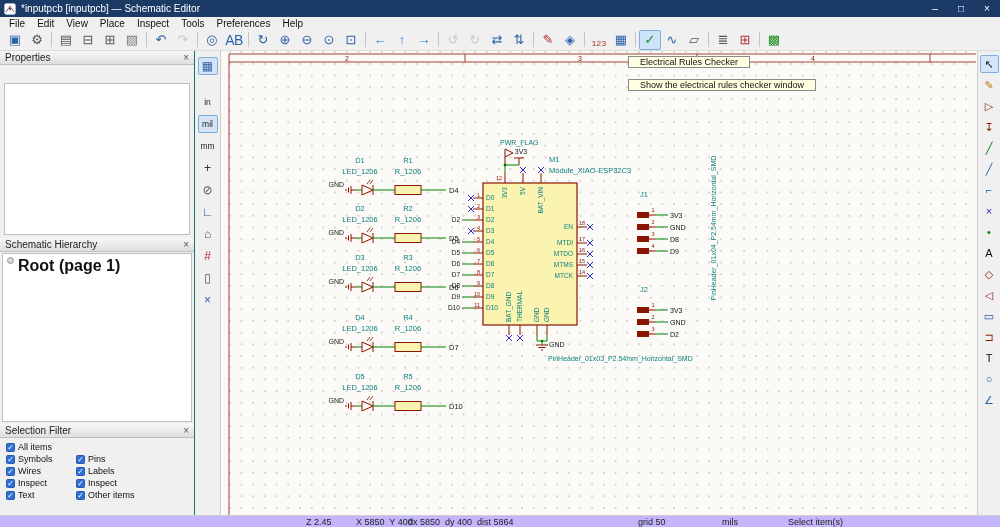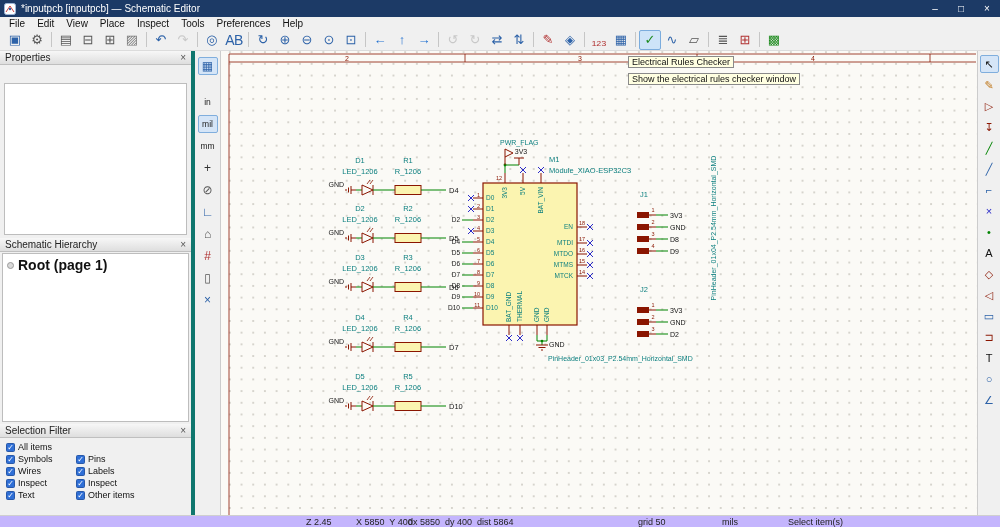--- a/index.html
+++ b/index.html
@@ -19,31 +19,31 @@
   
   .toolbar{position:absolute;top:29px;left:0;width:100%;height:22px;display:flex;align-items:center;background:#f0f0f0;padding-left:4px;border-bottom:1px solid #dcdcdc}
   .tb-btn{width:22px;height:20px;display:flex;align-items:center;justify-content:center;border:1px solid transparent;border-radius:2px;flex:0 0 auto}
   .tb-btn .g{font-size:13px;line-height:1}
   .tb-btn .g.multi{font-size:14px;letter-spacing:-.5px}
   .tb-btn.disabled{opacity:.45}
   .tb-btn.active{background:#cde3f8;border-color:#7bacdd}
   .tb-sep{width:1px;height:15px;background:#c6c6c6;margin:0 3px;flex:0 0 auto}
 
   
-  .left-panels{position:absolute;left:0;top:51px;width:195px;height:464px;background:#f0f0f0;border-right:4px solid #0f766e}
+  .left-panels{position:absolute;left:0;top:51px;width:195px;height:464px;background:#f0f0f0;border-right:1px solid #0f766e}
   .panel{position:absolute;left:0;width:100%}
   .panel-properties{top:0;height:187px}
   .panel-hierarchy{top:187px;height:186px}
   .panel-filter{top:373px;height:91px}
   .panel-header{height:14px;display:flex;align-items:center;justify-content:space-between;padding:0 5px;background:linear-gradient(#f7f7f7,#dedede);border-bottom:1px solid #bfbfbf;font-size:10px;color:#222}
   .panel-close{font-size:10px;color:#555}
   .prop-empty{font-size:10px;padding:4px 5px 2px}
   .prop-box{position:absolute;left:4px;right:4px;top:32px;bottom:3px;background:#fff;border:1px solid #bdbdbd}
   .hier-box{position:absolute;left:2px;right:2px;top:15px;bottom:2px;background:#fff;border:1px solid #bdbdbd;padding:2px}
-  .hier-item{display:flex;align-items:center;gap:4px;font-size:14px;font-weight:bold;padding:1px 2px}
+  .hier-item{display:flex;align-items:flex-start;gap:4px;font-size:16px;font-weight:bold;padding:1px 2px}
   .hier-dot{width:7px;height:7px;border-radius:50%;background:#d8d8d8;border:1px solid #9a9a9a}
   .filter-grid{display:grid;grid-template-columns:66px auto;padding:4px 6px;row-gap:2px;column-gap:4px}
   .filter-item{display:flex;align-items:center;gap:3px;font-size:9px;height:10px}
   .filter-item:first-child{grid-column:1 / span 2}
   .cb{width:9px;height:9px;background:#2f6fd6;border:1px solid #2858a8;border-radius:1.5px;color:#fff;font-size:8px;line-height:8px;text-align:center;flex:0 0 auto}
 
   
   .left-toolstrip{position:absolute;left:195px;top:51px;width:26px;height:464px;background:#f0f0f0;border-right:1px solid #ccc;display:flex;flex-direction:column;align-items:center;padding-top:6px;gap:4px}
   .lt-btn{width:20px;height:18px;display:flex;align-items:center;justify-content:center;font-size:12px;border:1px solid transparent;border-radius:2px}
   .lt-btn.txt{font-size:8.5px;color:#222}
@@ -52,22 +52,22 @@
   .right-toolstrip{position:absolute;right:0;top:51px;width:23px;height:464px;background:#f0f0f0;border-left:1px solid #ccc;display:flex;flex-direction:column;align-items:center;padding-top:4px;gap:3px}
   .rt-btn{width:19px;height:18px;display:flex;align-items:center;justify-content:center;font-size:11px;border:1px solid transparent;border-radius:2px}
   .rt-btn.active{background:#d5e5f7;border-color:#80aedd}
 
   
   .canvas{position:absolute;left:221px;top:51px;width:756px;height:464px;background-color:#fbfaf6;background-image:radial-gradient(#d6d4cd 0.8px,transparent 0.9px);background-size:11.7px 11.7px;background-position:3px 7px}
   .canvas svg{position:absolute;left:0;top:0}
 
   
   .tooltip{position:absolute;left:628px;top:56px;z-index:40;font-size:9px;color:#111}
-  .tooltip-title,.tooltip-desc{background:#ffffe1;border:1px solid #8a8a8a;padding:0 3px;width:max-content}
-  .tooltip-desc{margin-top:5px}
+  .tooltip-title,.tooltip-desc{background:#ffffe1;border:1px solid #8a8a8a;padding:0 11px;width:max-content}
+  .tooltip-desc{margin-top:11px}
 
   
   .statusbar{position:absolute;left:0;bottom:0;width:100%;height:12px;background:#c4b5fd;border-top:1px solid #cfcfcf;font-size:9px;color:#222}
   .sb{position:absolute;top:1px;white-space:pre}
   .sb-z{left:306px}.sb-xy{left:356px}.sb-d{left:408px}.sb-grid{left:638px}.sb-units{left:722px}.sb-hint{left:788px}
 </style>
 </head>
 <body>
 
 <div class="titlebar">

